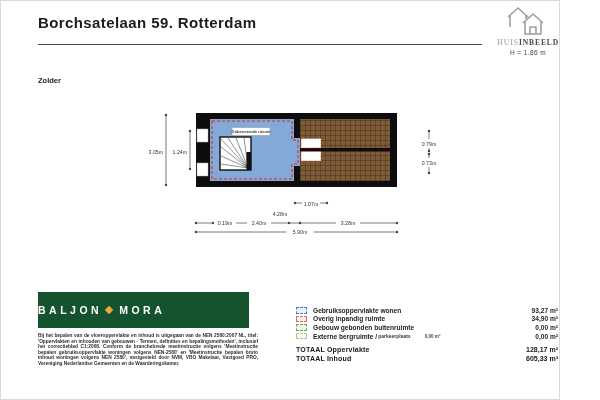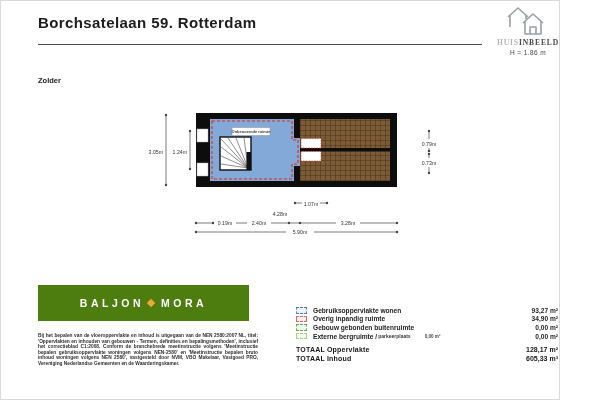--- a/index.html
+++ b/index.html
@@ -16,22 +16,22 @@
   .brand { position:absolute; left:478px; top:38px; width:100px; text-align:center;
            font-size:7.5px; letter-spacing:0.9px; font-weight:700;font-family:Liberation Serif, serif; }
   .brand .light { color:#b5b5b5; }
   .brand .bold  { color:#474747; }
   .height-note { position:absolute; left:478px; top:49px; width:100px; text-align:center;
                  font-size:6.5px; color:#444; letter-spacing:0.4px; }
   .logo-houses { position:absolute; left:504px; top:5px; }
   
   svg text { font-family:"Liberation Sans", sans-serif; font-size:5.2px; fill:#333; }
   
-  .agency { position:absolute; left:38px; top:285px; width:211px; height:36px;
-            background:#4d7c0f; display:flex; align-items:center; justify-content:center; }
+  .agency { position:absolute; left:38px; top:292px; width:211px; height:36px;
+            background:#14532d; display:flex; align-items:center; justify-content:flex-start; }
   .agency .nm { color:#fff; font-weight:700; font-size:10.5px; letter-spacing:3.5px; }
   .diamond { display:inline-block; width:6px; height:6px; background:#eda83d;
              transform:rotate(45deg); margin:0 7px 1px 4px; }
   .disclaimer { position:absolute; left:38px; top:333px; width:220px;
                 font-size:4.8px; line-height:5.6px; color:#2e2e2e; font-weight:600;
                 text-align:justify; }
   
   .legend { position:absolute; left:296px; top:306px; width:262px; }
   .lrow { display:flex; align-items:center; height:8.6px; }
   .swatch { width:11px; height:6.5px; background:#fcfcfc; margin-right:6px; flex:none; }

